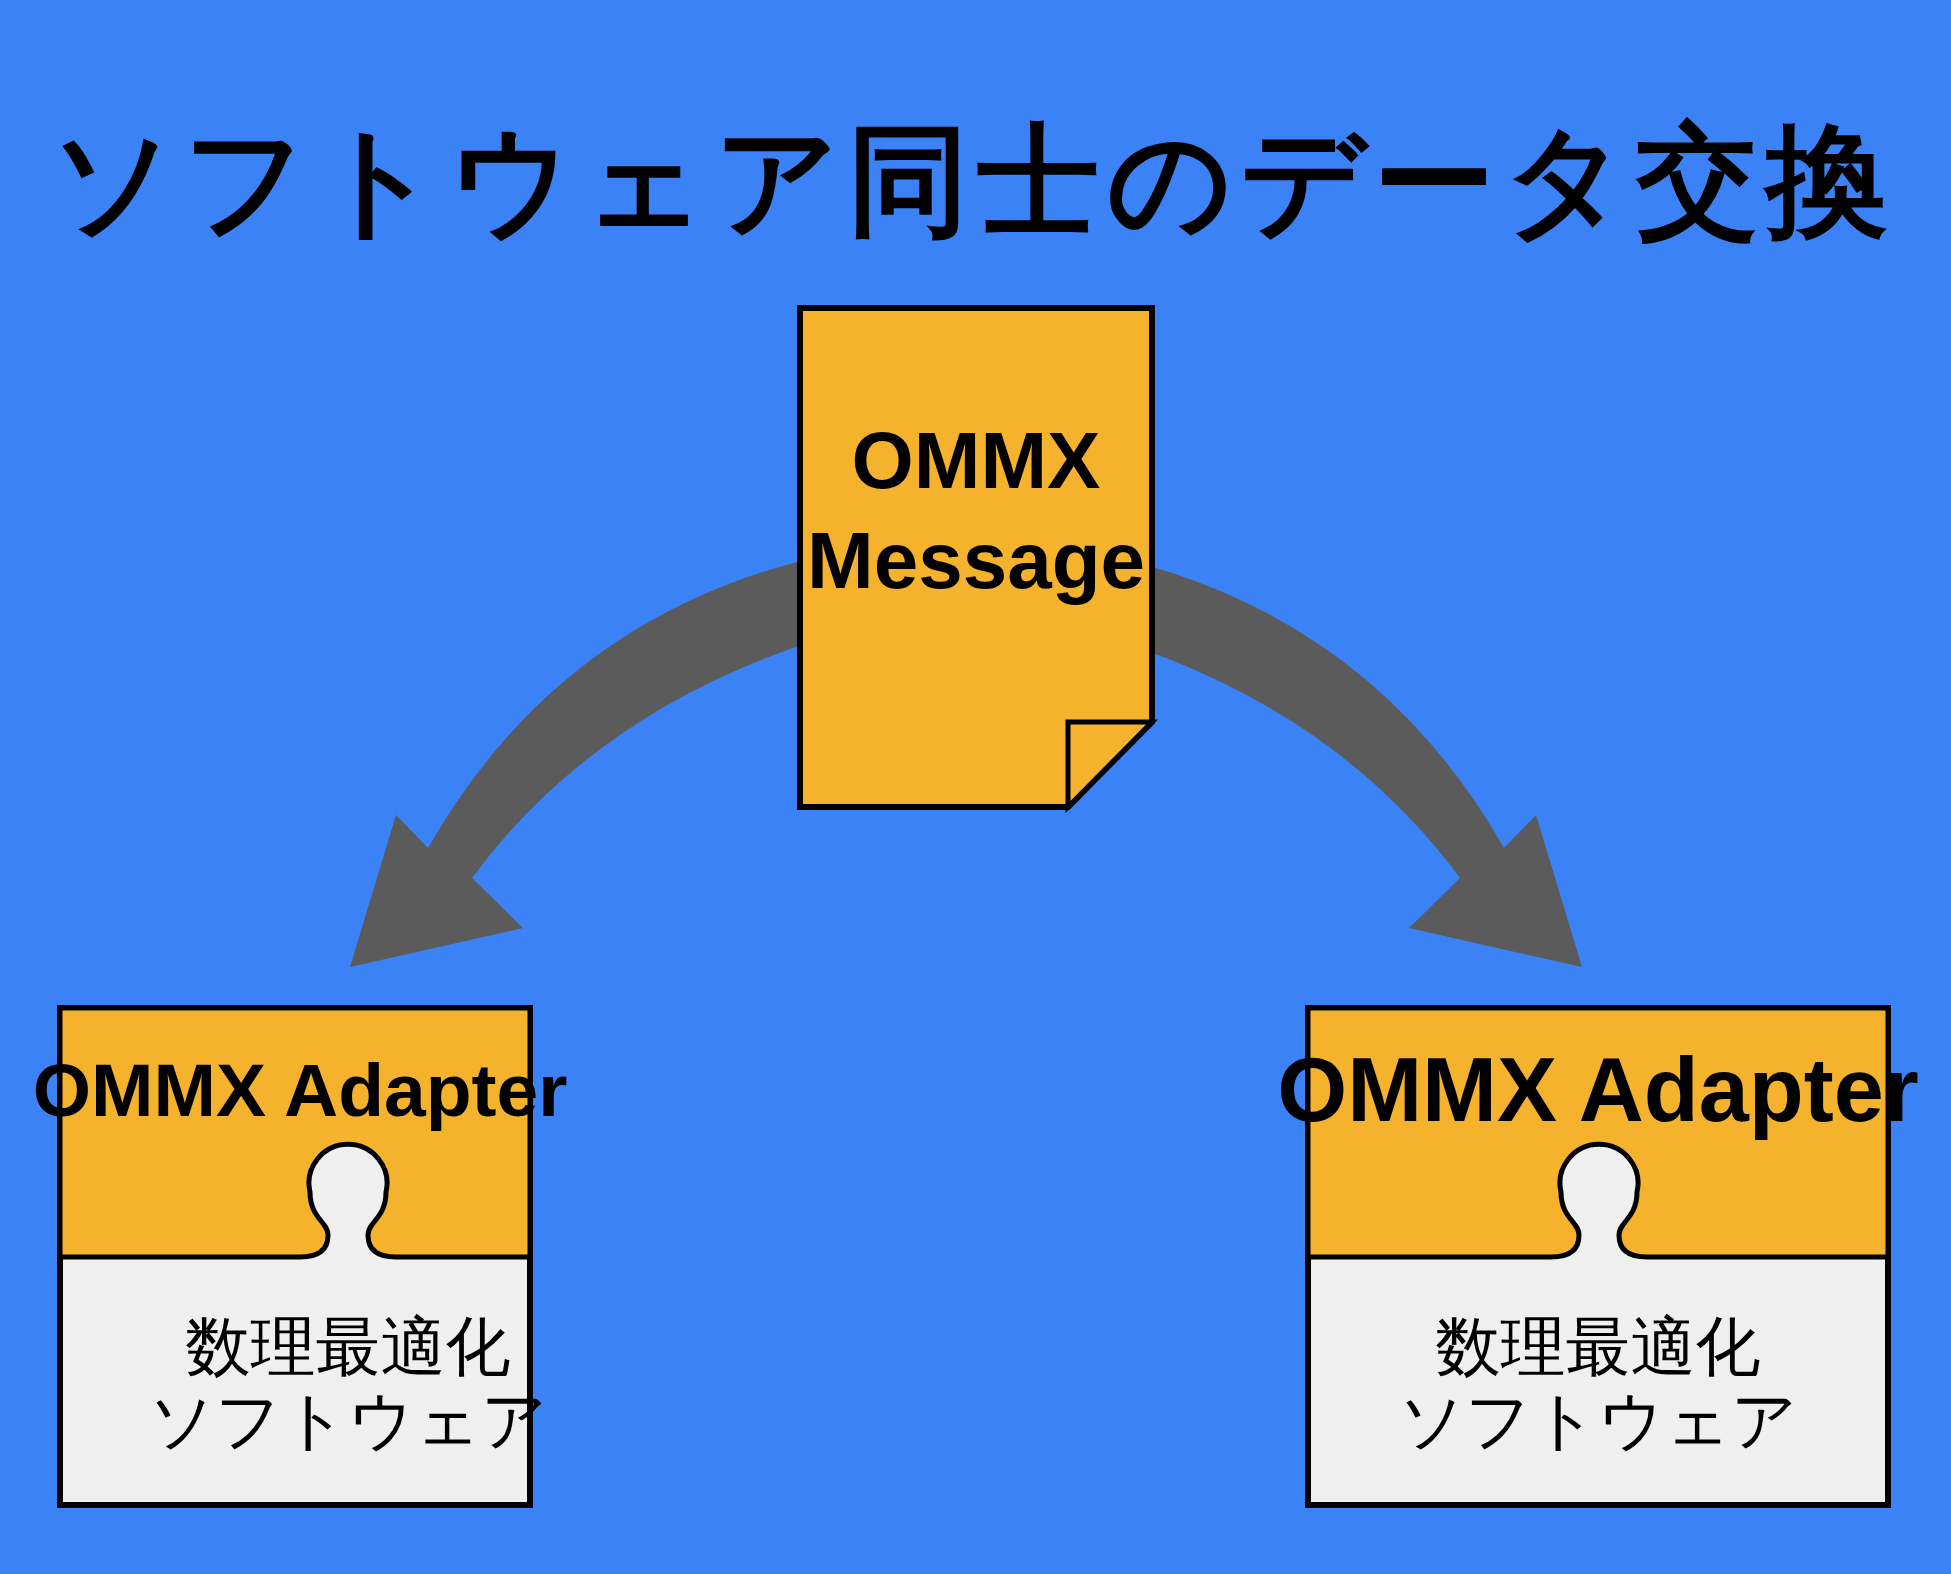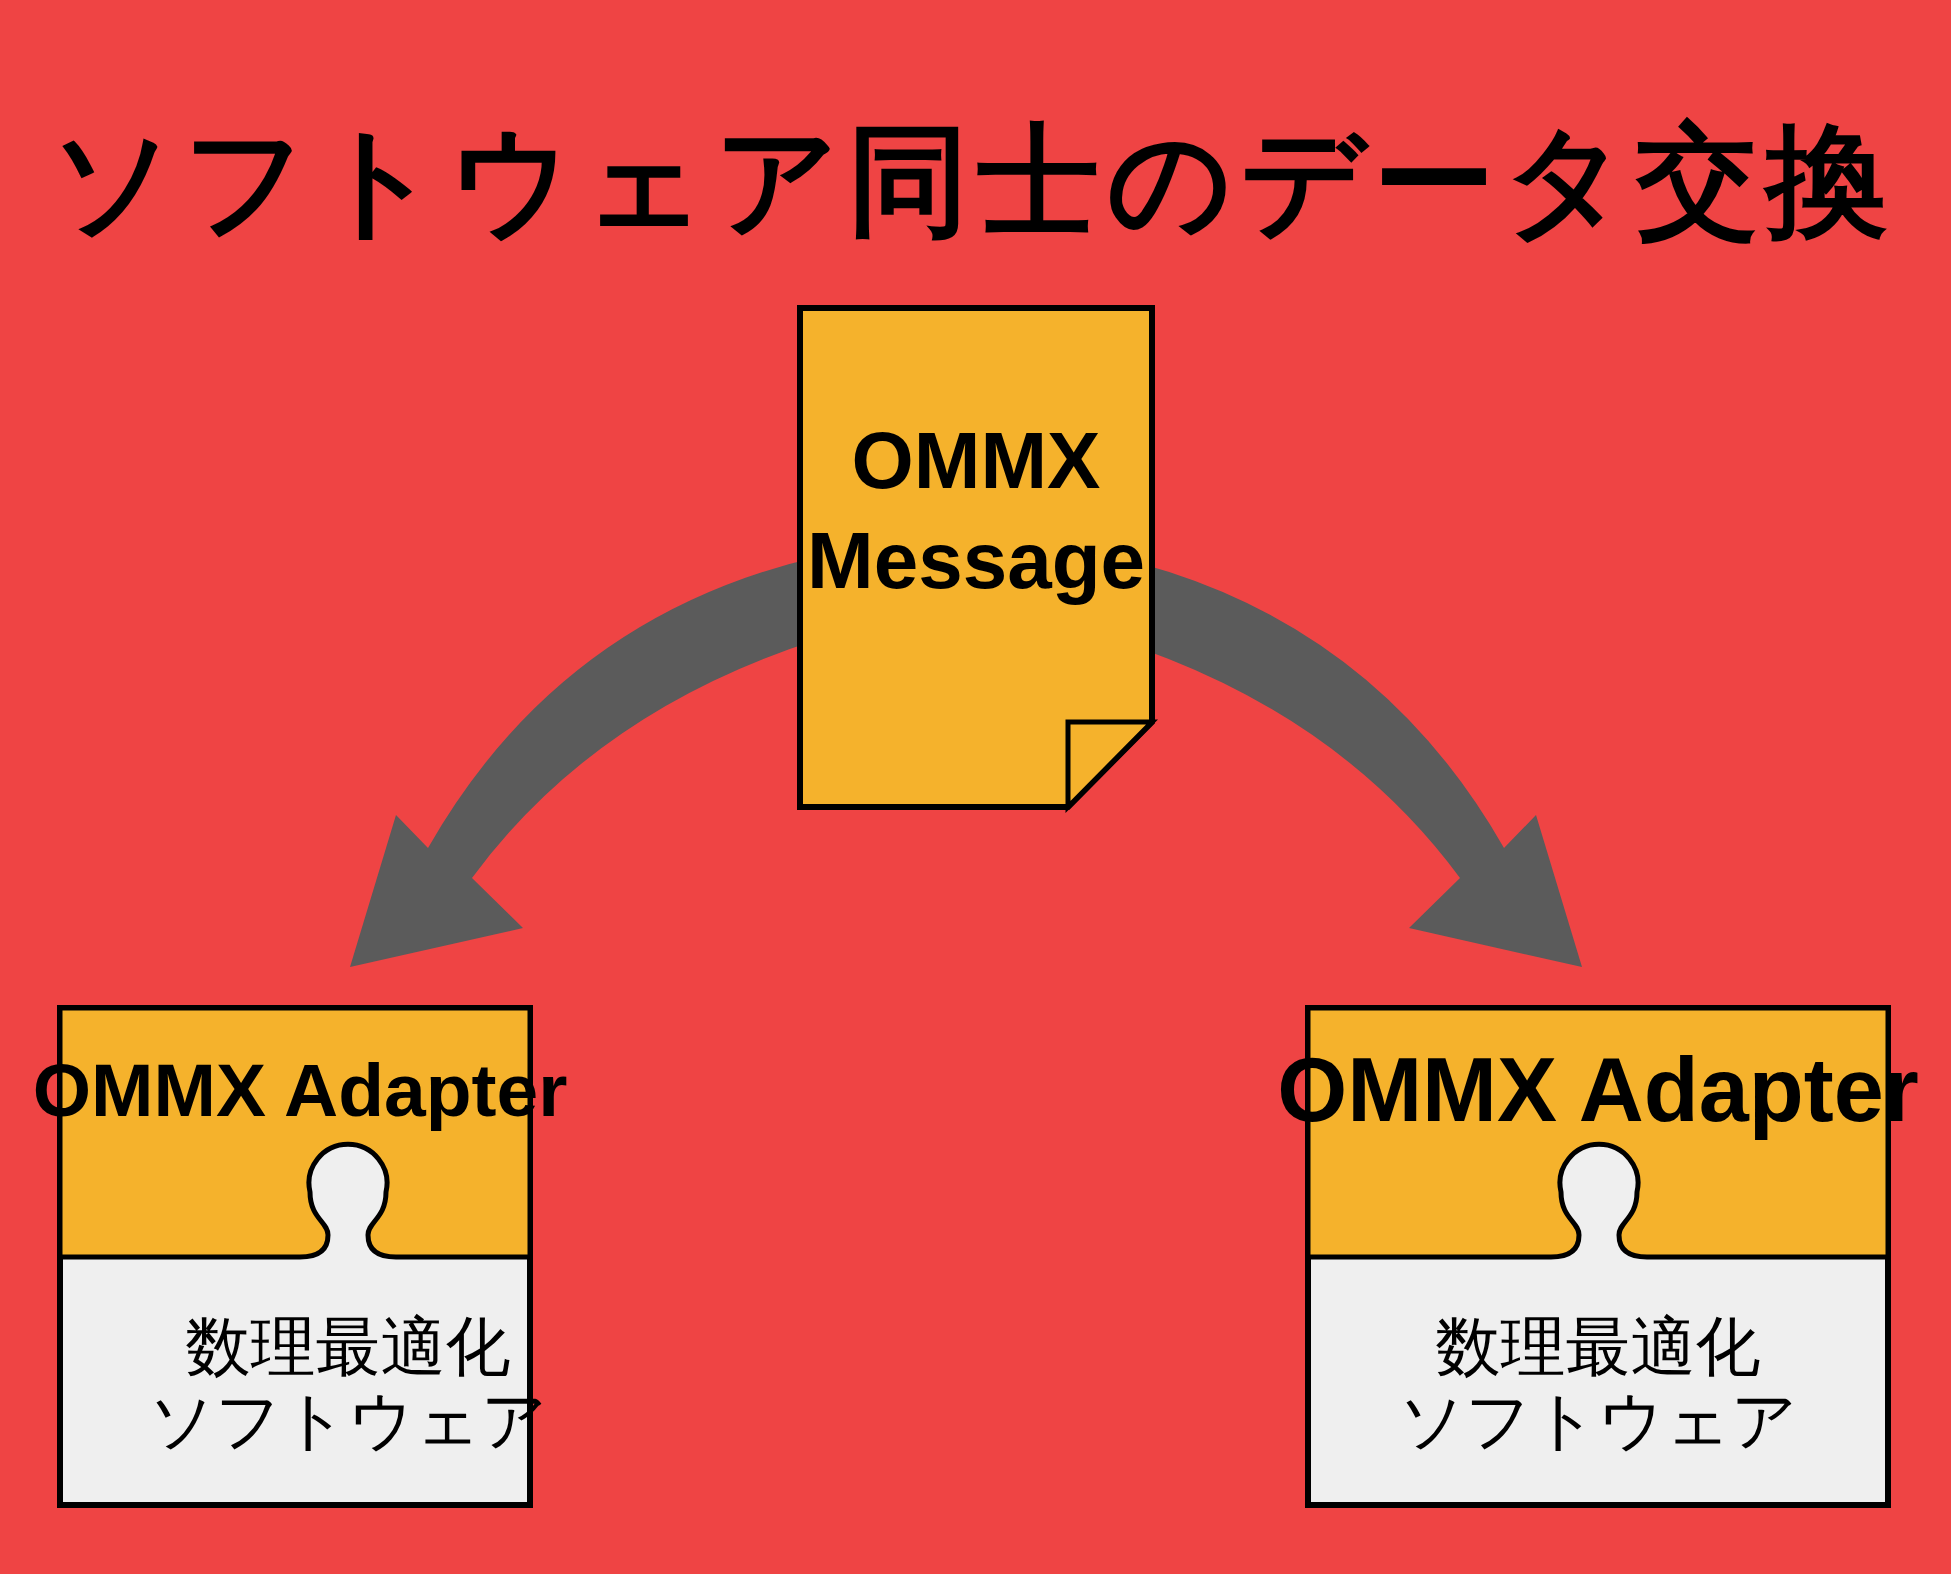--- a/index.html
+++ b/index.html
@@ -4,21 +4,21 @@
 <style>
   html, body {
     margin: 0;
     padding: 0;
     background: #ffffff;
   }
   .canvas {
     position: relative;
     width: 1951px;
     height: 1574px;
-    background: #ef4444;
+    background: #3b82f6;
     overflow: hidden;
     font-family: "Liberation Sans", sans-serif;
   }
   svg { display: block; }
   text {
     font-family: "Liberation Sans", sans-serif;
     fill: #000000;
   }
   .diagram-title {
     font-size: 122px;

